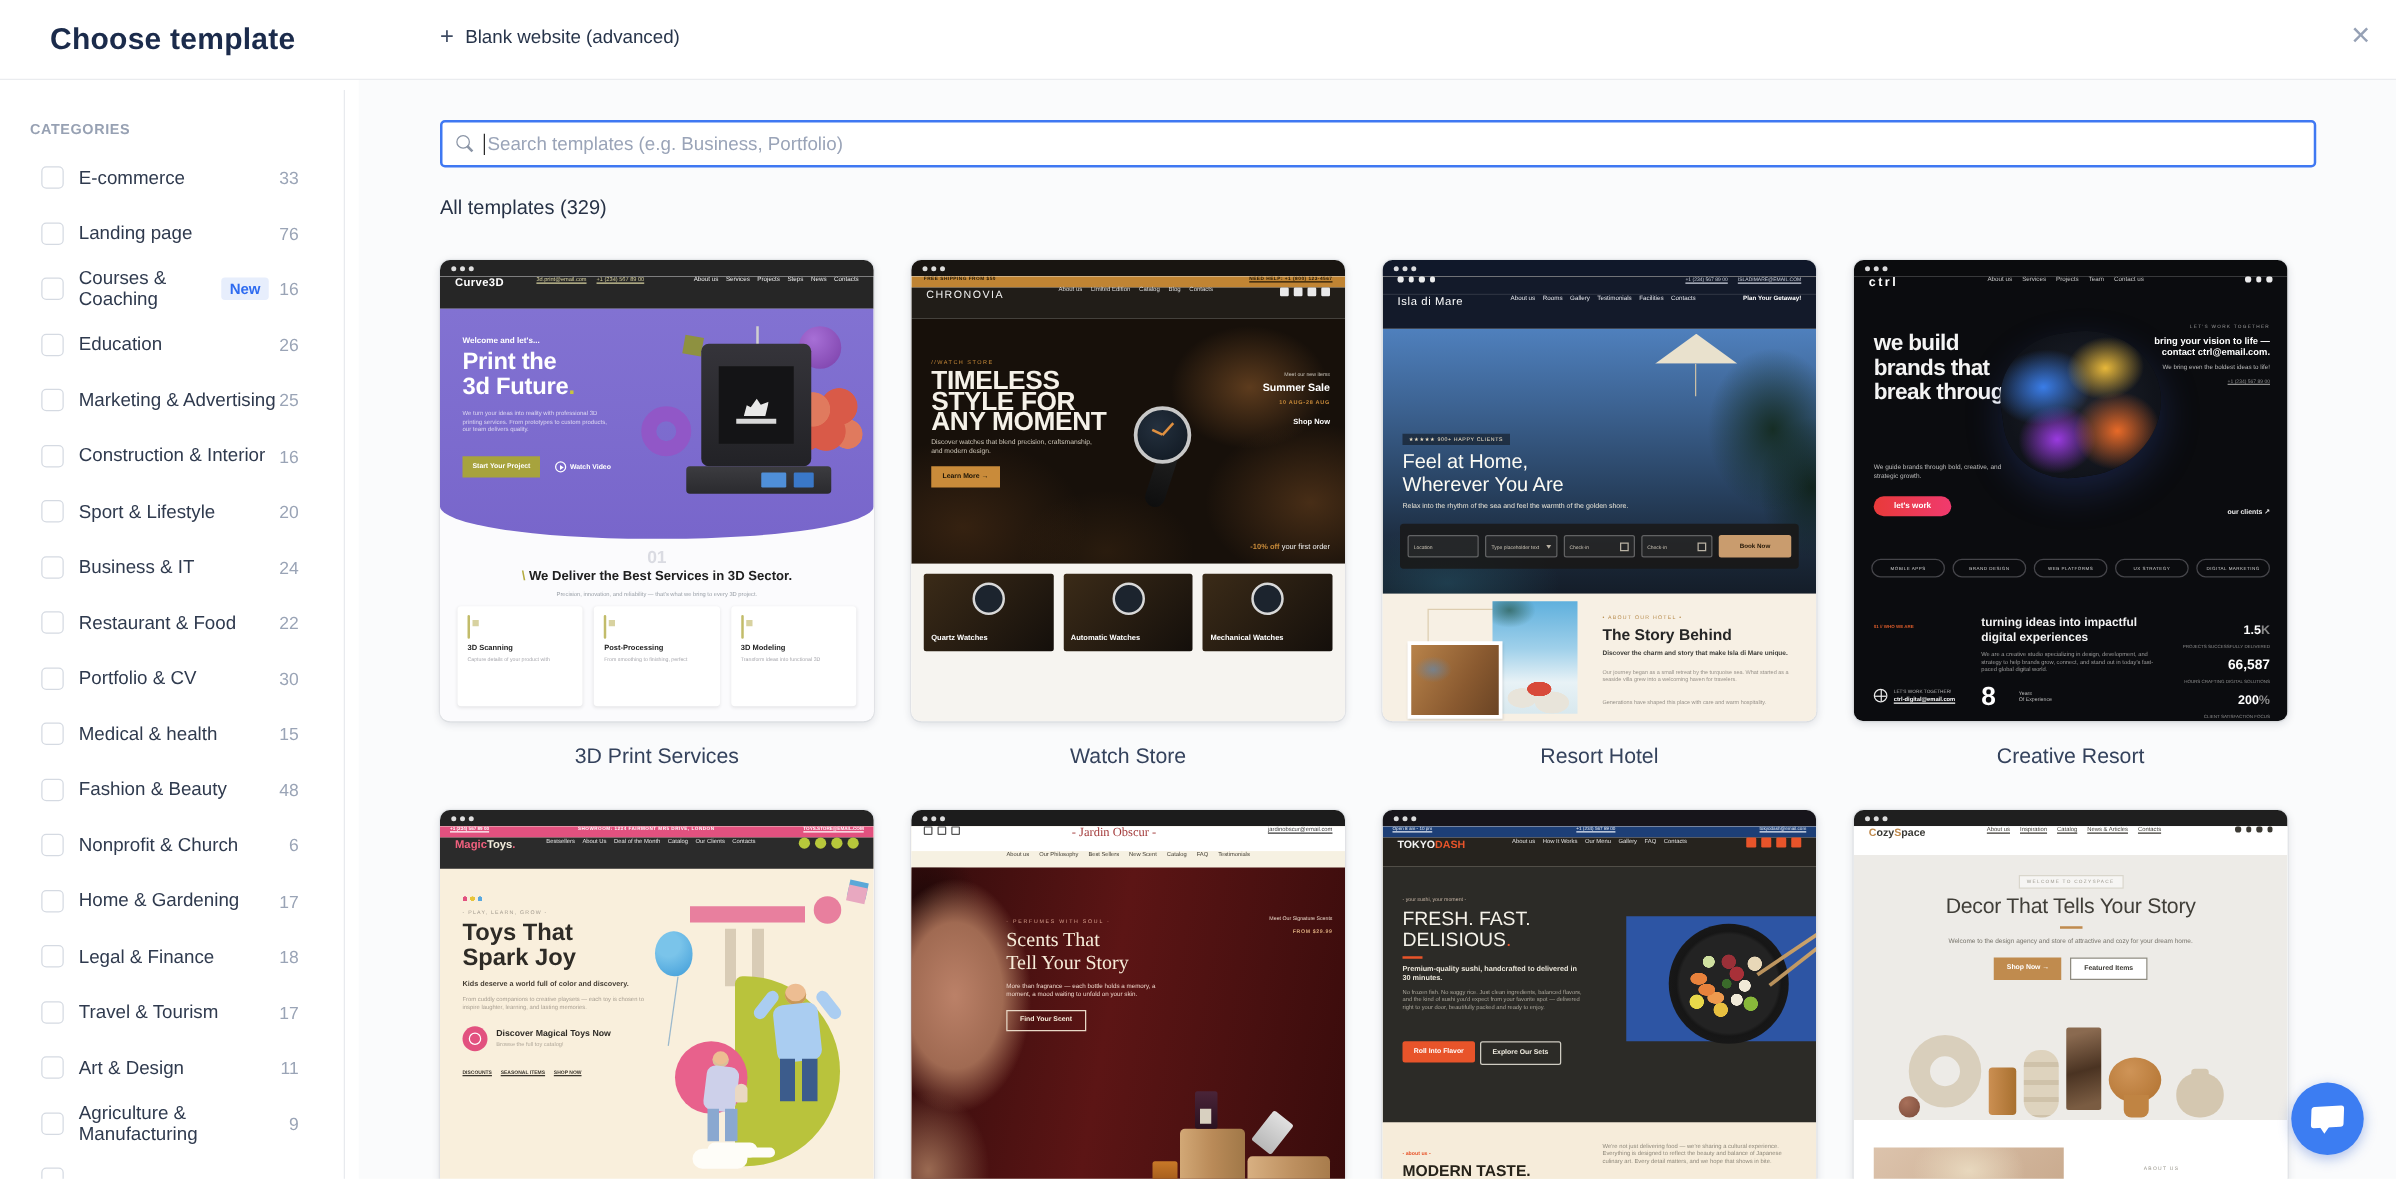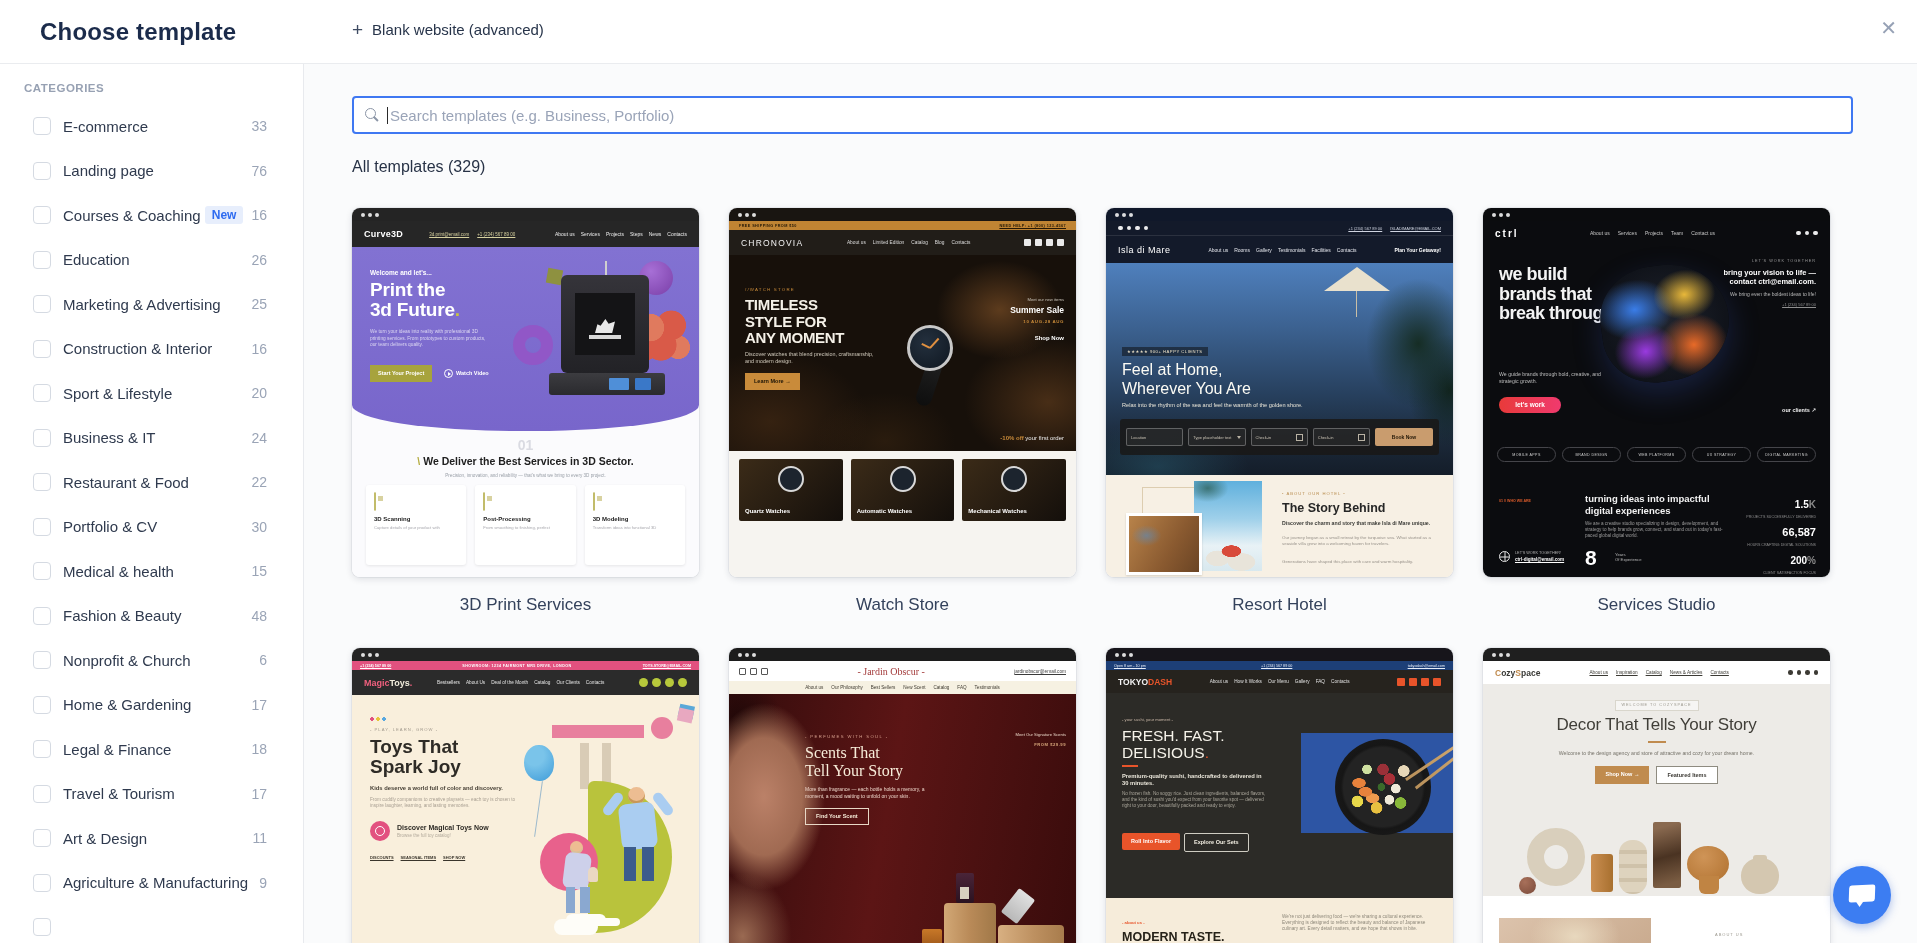--- a/index.html
+++ b/index.html
@@ -12,21 +12,21 @@
 .c{text-align:center}
 .u{text-decoration:underline}
 
 .hdr{position:absolute;top:0;left:0;width:1917px;height:64px;background:#fff;border-bottom:1px solid #eaecef;z-index:6}
 .title{position:absolute;left:40px;top:18px;font-size:24px;font-weight:bold;color:#1b2b4b;letter-spacing:.2px}
 .blank{position:absolute;left:352px;top:20px;display:flex;align-items:center;gap:9px;cursor:pointer}
 .plus{font-size:19px;color:#3f4c63;line-height:1}
 .blank-label{font-size:15px;color:#27344a}
 .close{position:absolute;right:20px;top:16px;font-size:20px;color:#96a1b5;cursor:pointer}
 
-.side{position:absolute;left:0;top:56px;width:304px;bottom:0;background:#fff;border-right:1px solid #e8eaee;overflow:hidden;z-index:5}
+.side{position:absolute;left:0;top:72px;width:276px;bottom:0;background:#fff;border-right:1px solid #e8eaee;overflow:hidden;z-index:5}
 .cats{margin:26px 0 0 24px;font-size:11.5px;font-weight:bold;color:#97a1b3;letter-spacing:.5px}
 .slist{margin-top:10px}
 .srow{height:44.5px;display:flex;align-items:center;padding:0 36px 0 33px;cursor:pointer}
 .cb{width:18px;height:18px;border:1.5px solid #d5dae2;border-radius:4px;background:#fff;flex:none}
 .slabel{margin-left:12px;font-size:15px;color:#2f3a4e}
 .scount{margin-left:auto;font-size:14px;color:#9aa4b6}
 .new{margin-left:auto;background:#e7eefc;color:#2e6bf0;font-size:12px;font-weight:bold;padding:2px 7px;border-radius:3px}
 .new+.scount{margin-left:8px}
 
 .main{position:absolute;left:287px;top:64px;right:0;bottom:0;background:#fafbfc;overflow:hidden}
@@ -38,21 +38,21 @@
 input.si{flex:1;border:none;outline:none;font-size:15px;color:#222;background:transparent;height:100%}
 input.si::placeholder{color:#9aa4b8}
 .rhead{position:absolute;left:65px;top:94px;font-size:16px;color:#273246}
 .grid{position:absolute;left:65px;top:144px;display:grid;grid-template-columns:repeat(4,347px);column-gap:30px;row-gap:31px}
 .cell{width:347px}
 .thumb{position:relative;width:347px;height:369px;border-radius:8px;overflow:hidden;background:#fff;box-shadow:0 0 0 1px rgba(20,30,55,.05),0 2px 7px rgba(23,32,53,.13);cursor:pointer}
 .caption{margin-top:16px;text-align:center;font-size:17px;color:#34425c;height:24px;line-height:24px}
 .chrome{position:absolute;top:0;left:0;right:0;height:13px;display:flex;align-items:center;gap:3px;padding-left:9px}
 .chrome i{display:block;width:4px;height:4px;border-radius:50%;background:rgba(255,255,255,.85)}
 .site{position:absolute;left:0;top:13px;right:0;bottom:0;overflow:hidden;font-family:"Liberation Sans","DejaVu Sans",sans-serif}
-.navb{position:absolute;left:0;right:0;display:flex;align-items:center;padding:0 12px}
+.navb{position:absolute;left:0;right:0;display:flex;align-items:flex-start;padding:0 12px}
 .nl{display:flex;gap:6px}
 .nl span{display:block}
 .soc{display:flex;gap:4px;margin-left:10px}
 .soc i{display:block}
 .soc-w i{width:7px;height:7px;background:#e9e9e9;border-radius:1px}
 .soc-c i{width:9px;height:9px;background:#b7c83b;border-radius:50%}
 .soc-or i{width:8px;height:8px;background:#e8542a;border-radius:1px}
 .soc-ol i{width:7px;height:7px;border:1px solid #555;border-radius:1px}
 .soc-dot i{width:4.5px;height:4.5px;background:#fff;border-radius:50%;opacity:.92}
 .soc-dk i{width:4.5px;height:4.5px;background:#3c3a34;border-radius:50%}
@@ -288,21 +288,21 @@
                 <i></i>
                 <i></i>
               </span>
           </div>
           <div class="abs" style="left:0;right:0;top:34px;height:196px;background:radial-gradient(90px 70px at 78% 28%,rgba(150,95,45,.55),transparent 70%),radial-gradient(120px 90px at 92% 75%,rgba(120,75,35,.5),transparent 70%),radial-gradient(140px 100px at 12% 85%,rgba(90,55,25,.45),transparent 70%),radial-gradient(100px 70px at 45% 95%,rgba(70,45,20,.4),transparent 70%),#17100a">
             <i class="d" style="left:196px;top:78px;width:16px;height:74px;background:linear-gradient(#2a2a2a,#0e0e0e);transform:rotate(18deg);border-radius:8px"></i>
             <i class="d" style="left:178px;top:70px;width:46px;height:46px;border-radius:50%;border:3px solid #c8c8c8;background:radial-gradient(circle at 40% 35%,#24303e,#0f1720)"></i>
             <i class="d" style="left:200px;top:80px;width:1.5px;height:13px;background:#e09040;transform:rotate(42deg);transform-origin:bottom"></i>
             <i class="d" style="left:200px;top:84px;width:1.5px;height:9px;background:#e09040;transform:rotate(-64deg);transform-origin:bottom"></i>
             <span class="t" style="left:16px;top:32px;font-size:4.4px;color:#c98b3a;letter-spacing:1.2px">//WATCH STORE</span>
-            <span class="t b pre" style="left:16px;top:42px;font-size:15px;line-height:16.5px;color:#f5f1e8;letter-spacing:-.3px">TIMELESS
+            <span class="t b pre" style="left:16px;top:42px;font-size:21px;line-height:16.5px;color:#f5f1e8;letter-spacing:-.3px">TIMELESS
 STYLE FOR
 ANY MOMENT</span>
             <span class="t" style="left:16px;top:96px;width:130px;font-size:5.4px;line-height:7px;color:#cfc8ba">Discover watches that blend precision, craftsmanship, and modern design.</span>
             <span class="t b" style="left:16px;top:118px;background:#c98b3a;color:#1c1406;font-size:5.5px;padding:5px 9px">Learn More →</span>
             <div class="t r" style="right:12px;top:42px">
               <div style="font-size:4.2px;color:#c9c4ba">Meet our new items</div>
               <div class="b" style="font-size:8.5px;color:#fff;margin-top:3px">Summer Sale</div>
               <div class="b" style="font-size:4.4px;color:#c98b3a;letter-spacing:.6px;margin-top:3px">10 AUG-28 AUG</div>
               <div class="b" style="font-size:6px;color:#fff;margin-top:11px">Shop Now</div>
             </div>
@@ -458,21 +458,21 @@
           <div class="t r" style="right:14px;top:300px">
             <span style="font-size:11px;font-weight:800;color:#fff">66,587</span>
             <div style="font-size:3.6px;color:#8f8f8f;margin-top:2px">HOURS CRAFTING DIGITAL SOLUTIONS</div>
           </div>
           <div class="t r" style="right:14px;top:328px">
             <span style="font-size:10px;font-weight:800;color:#fff">200</span><span style="font-size:10px;font-weight:800;color:#8a8a8a">%</span>
             <div style="font-size:3.6px;color:#8f8f8f;margin-top:2px">CLIENT SATISFACTION FOCUS</div>
           </div>
         </div>
       </div>
-      <div class="caption">Services Studio</div>
+      <div class="caption">Creative Resort</div>
     </div>
 
     <div class="cell">
       <div class="thumb">
         <div class="chrome" style="background:#242424">
             <i></i>
             <i></i>
             <i></i>
           </div>
         <div class="site" style="background:#f9efdc">

